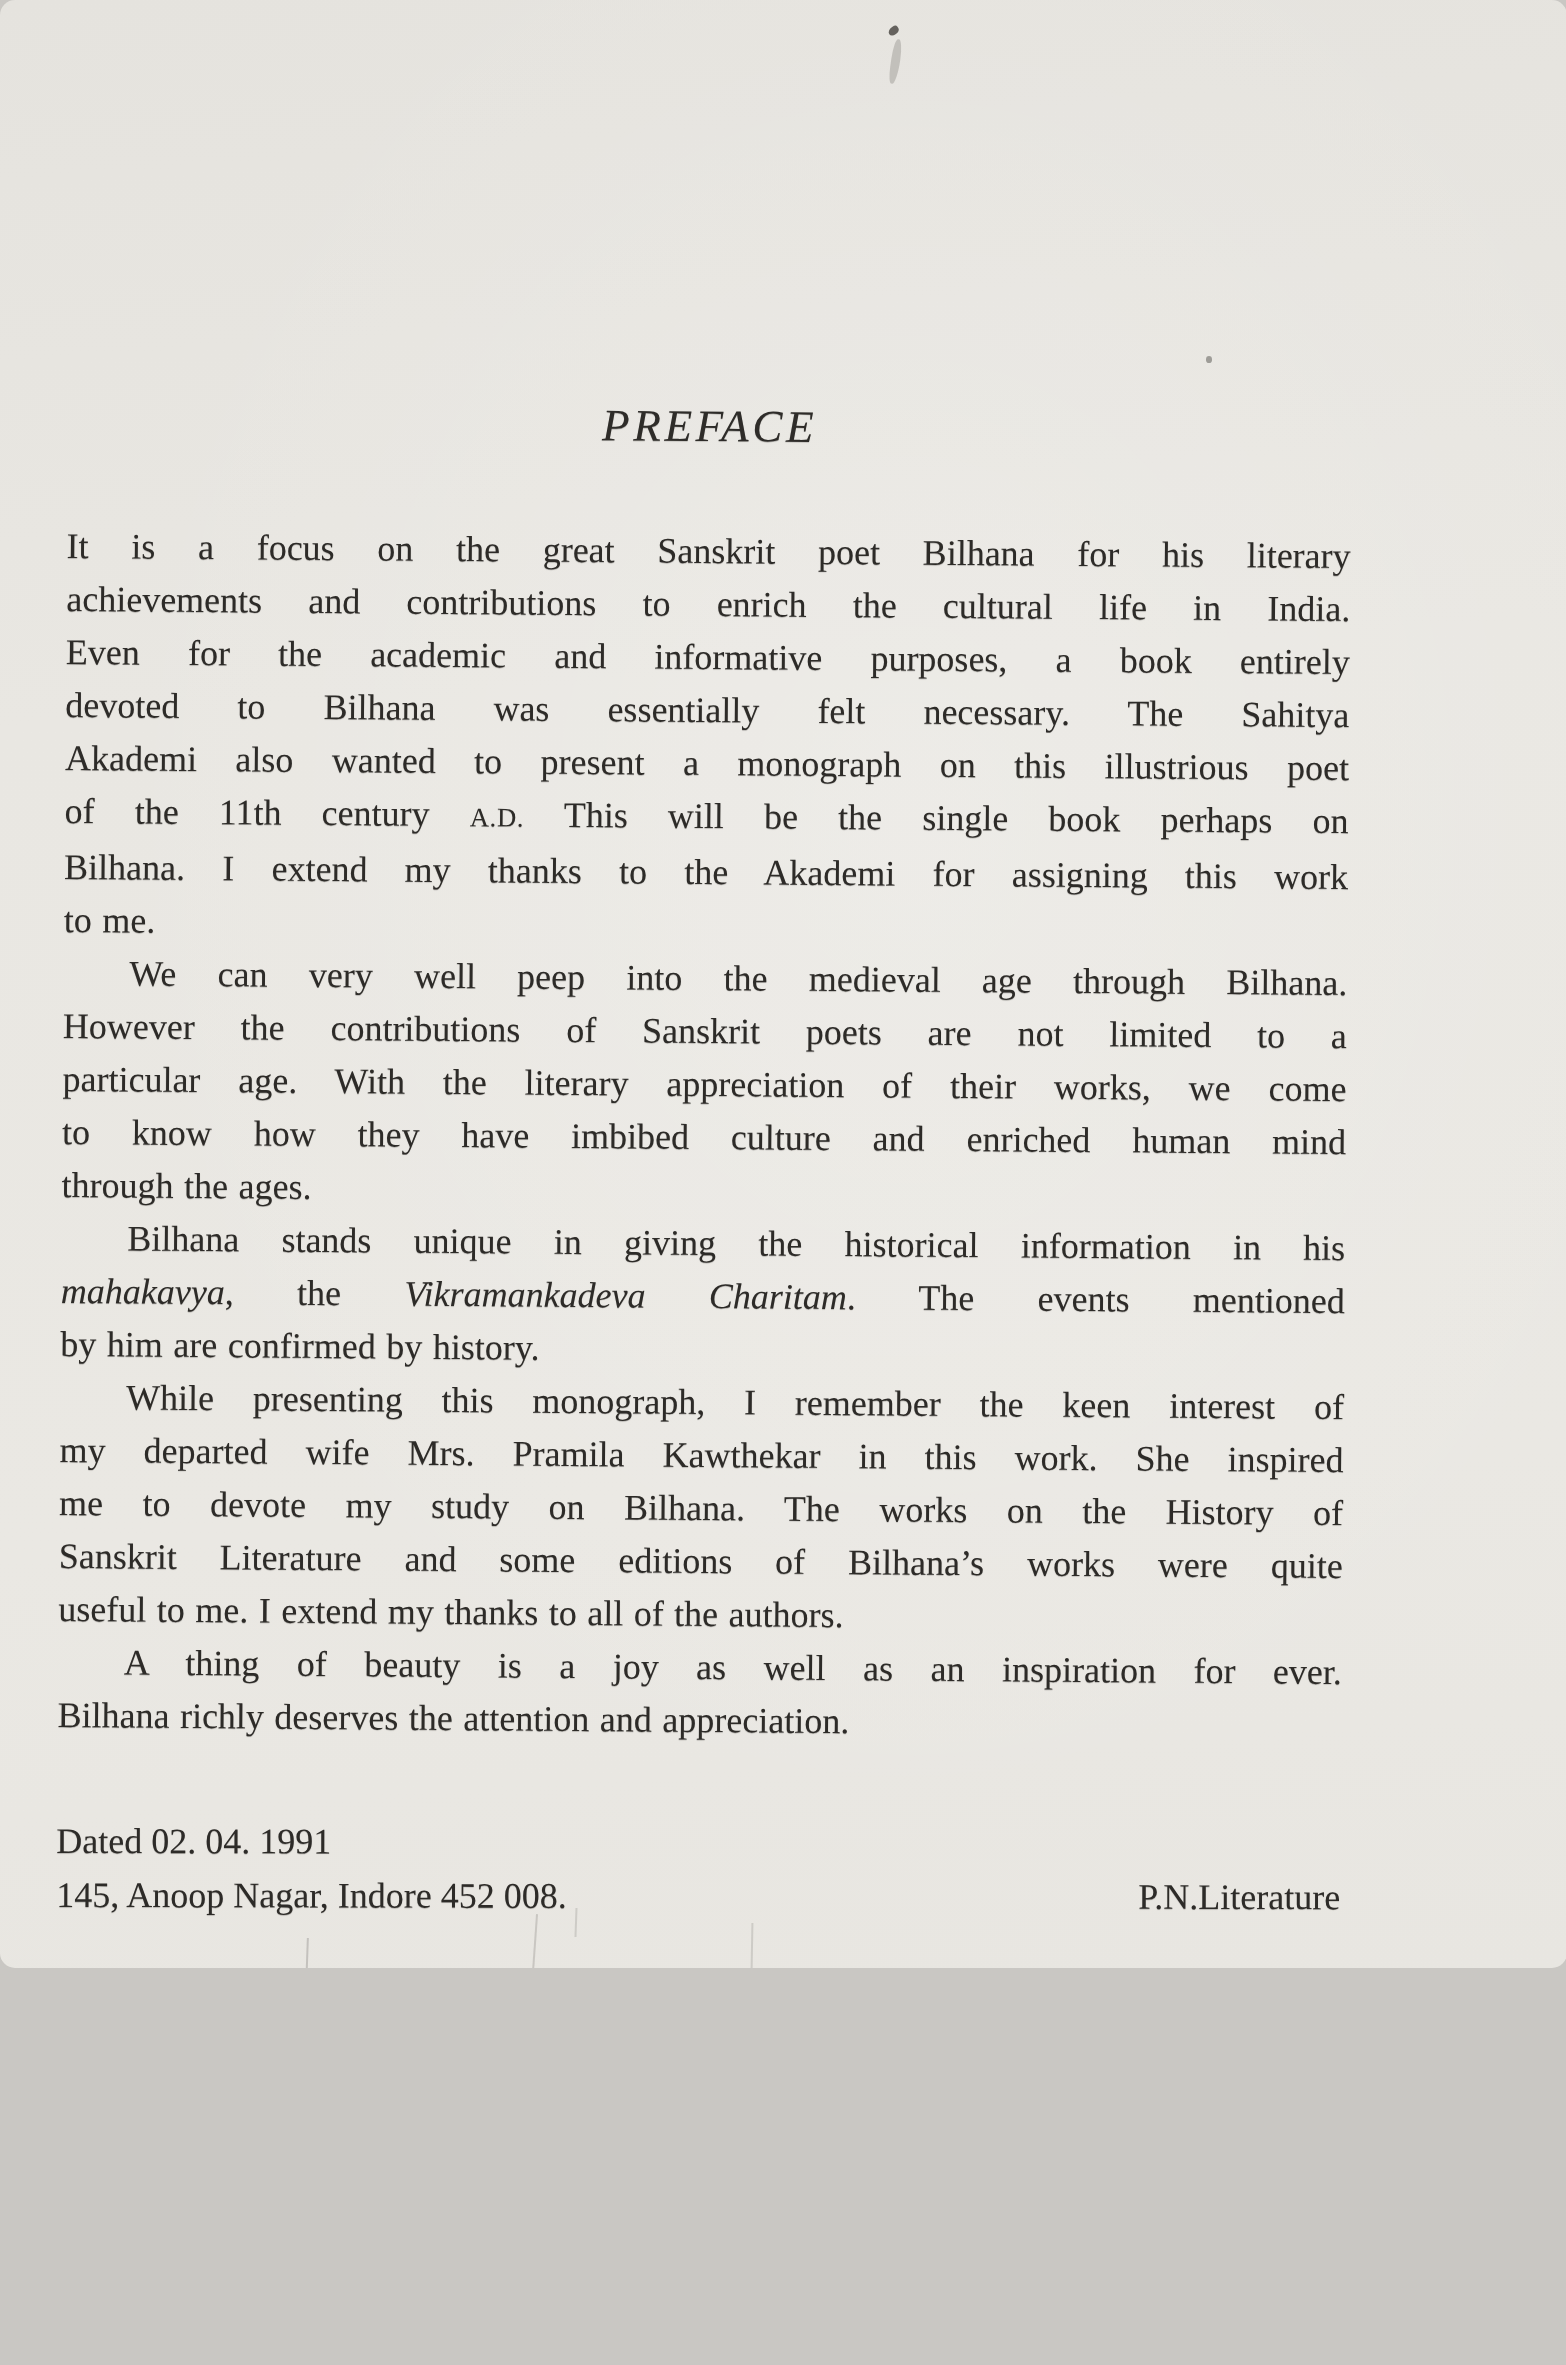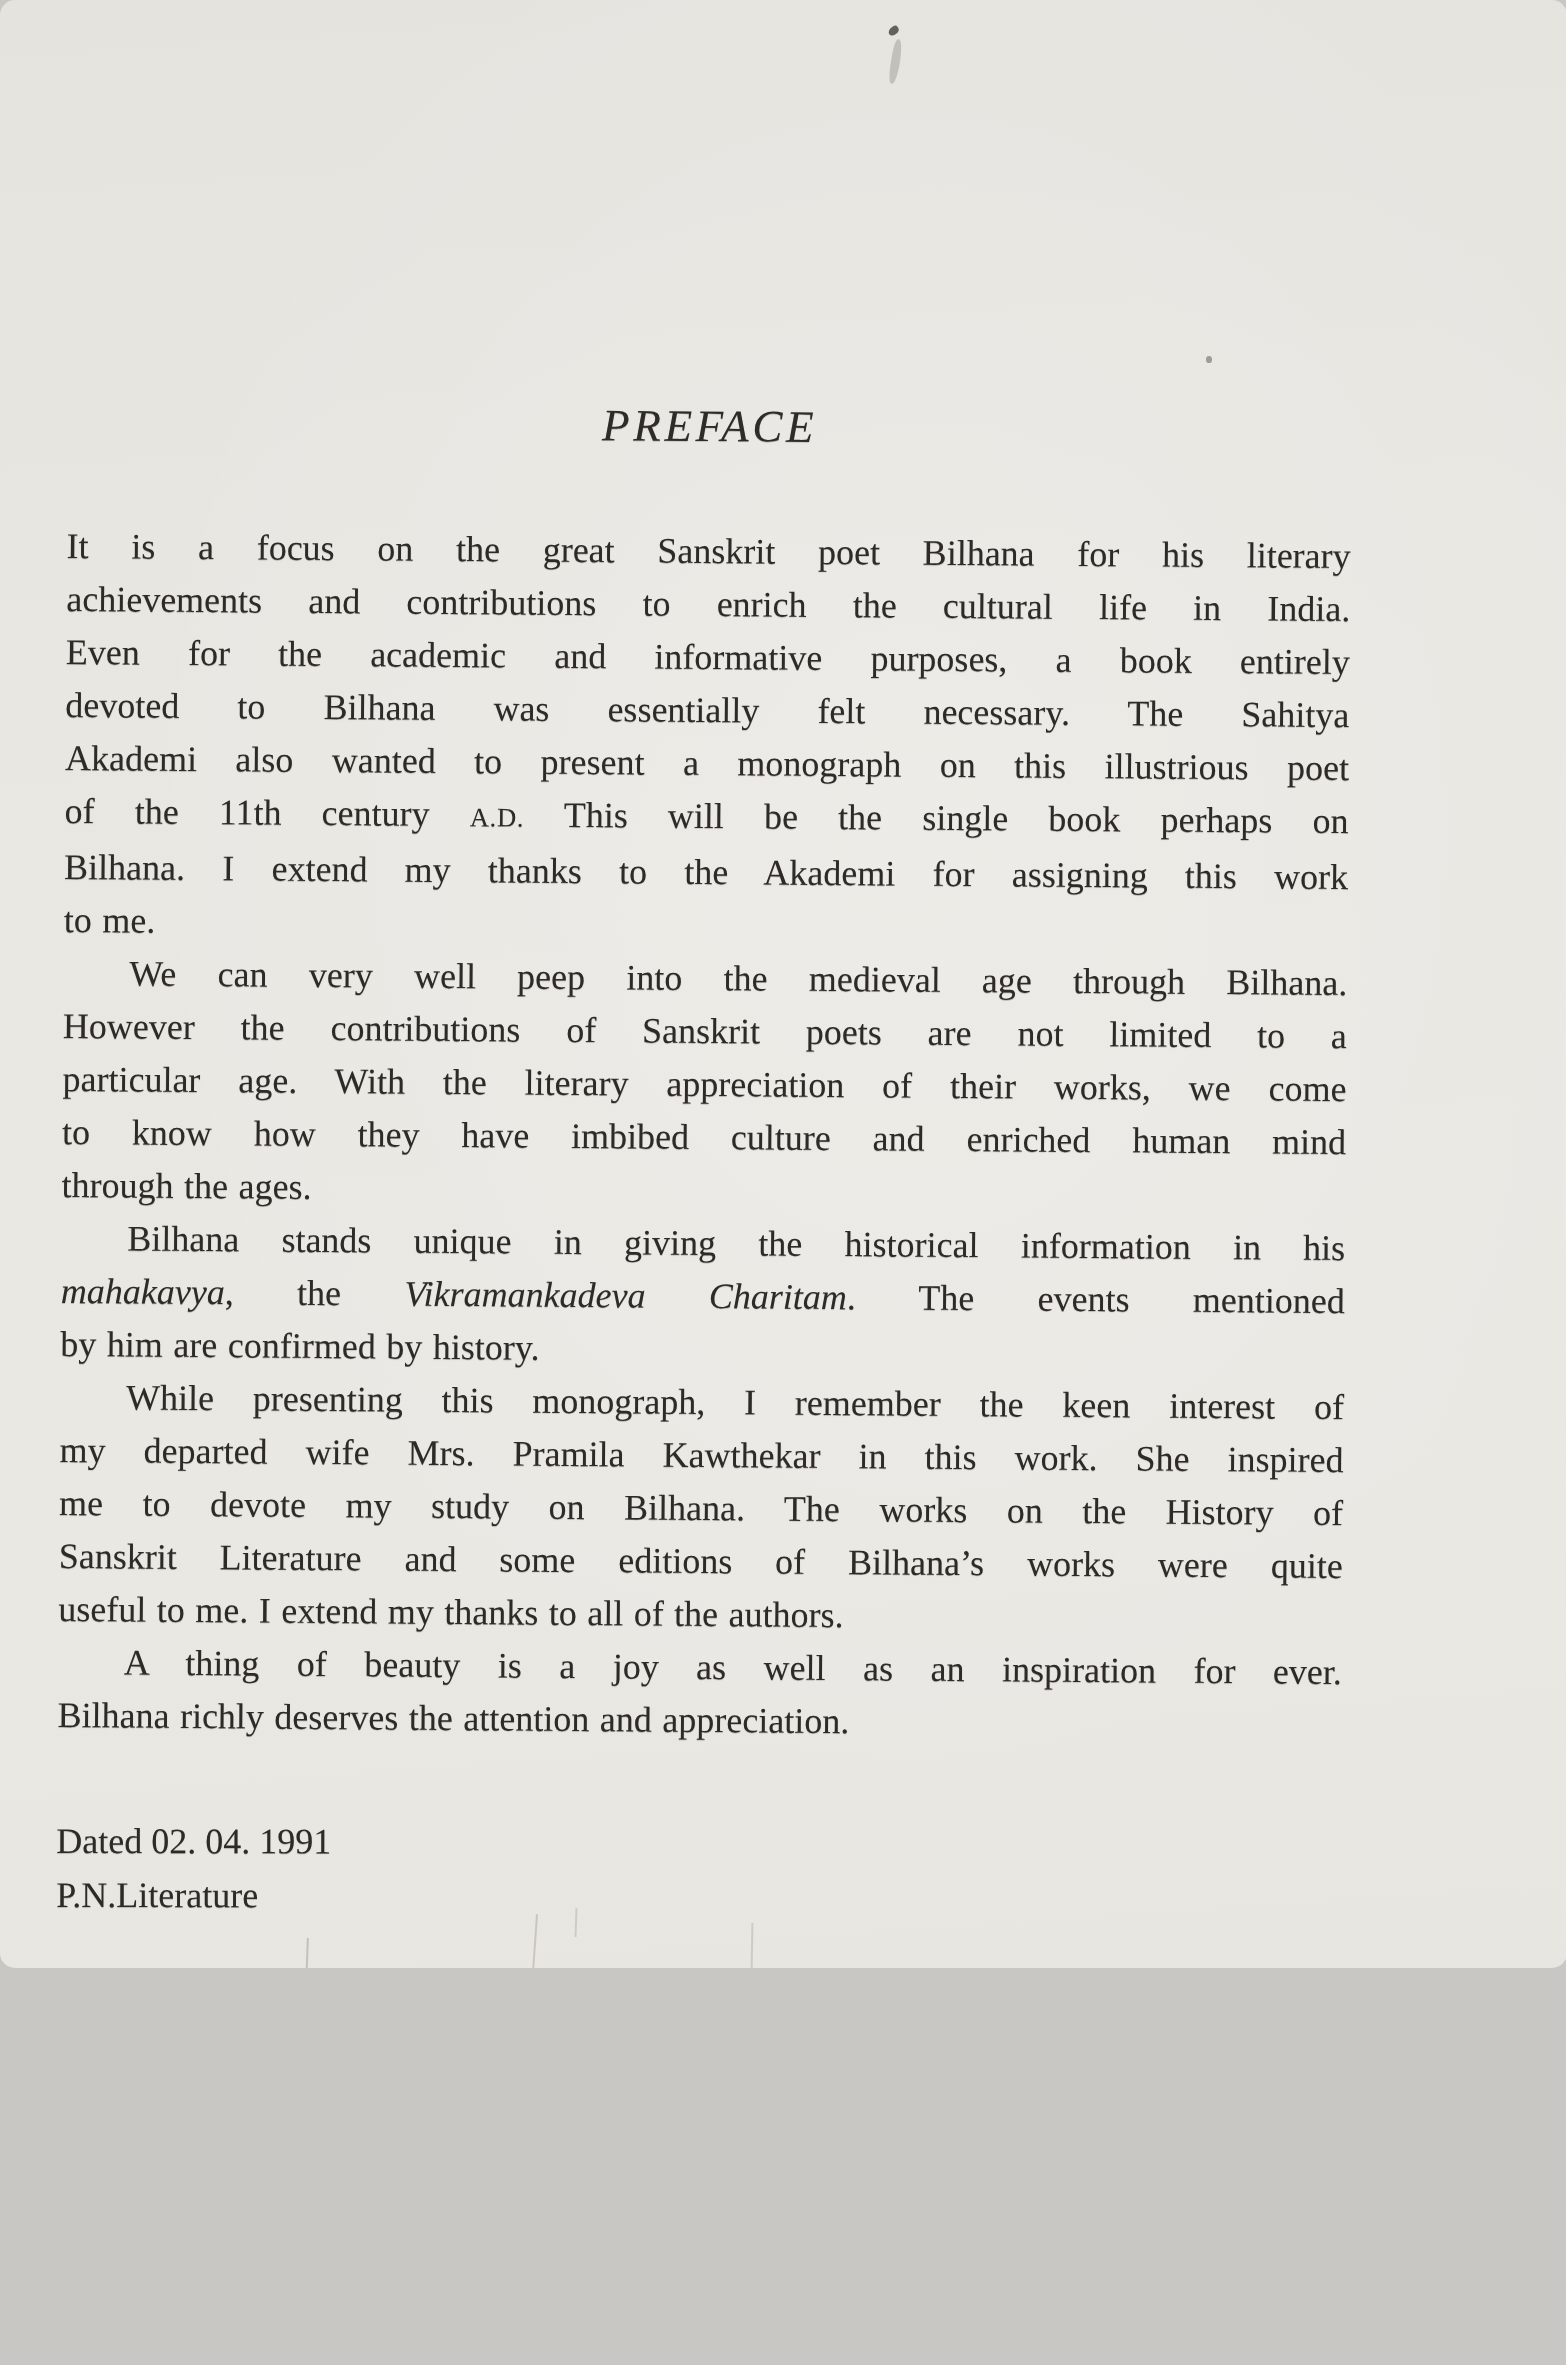--- a/index.html
+++ b/index.html
@@ -143,20 +143,21 @@
         <div class="line"><span>me to devote my study on Bilhana. The works on the History of</span></div>
         <div class="line"><span>Sanskrit Literature and some editions of Bilhana’s works were quite</span></div>
         <div class="line last"><span>useful to me. I extend my thanks to all of the authors.</span></div>
         <div class="line indent"><span>A thing of beauty is a joy as well as an inspiration for ever.</span></div>
         <div class="line last"><span>Bilhana richly deserves the attention and appreciation.</span></div>
       </div>
 
     <div class="footer-block">
       <div class="f-line">Dated 02. 04. 1991</div>
       <div class="footer-row">
+        <span>145, Anoop Nagar, Indore 452 008.</span>
         <span>P.N.Literature</span>
       </div>
     </div>
 
   </div>
 
   <div class="speck s-ink-top"></div>
   <div class="speck s-ink-tail"></div>
   <div class="speck s-dot"></div>
   <div class="stroke k1"></div>

